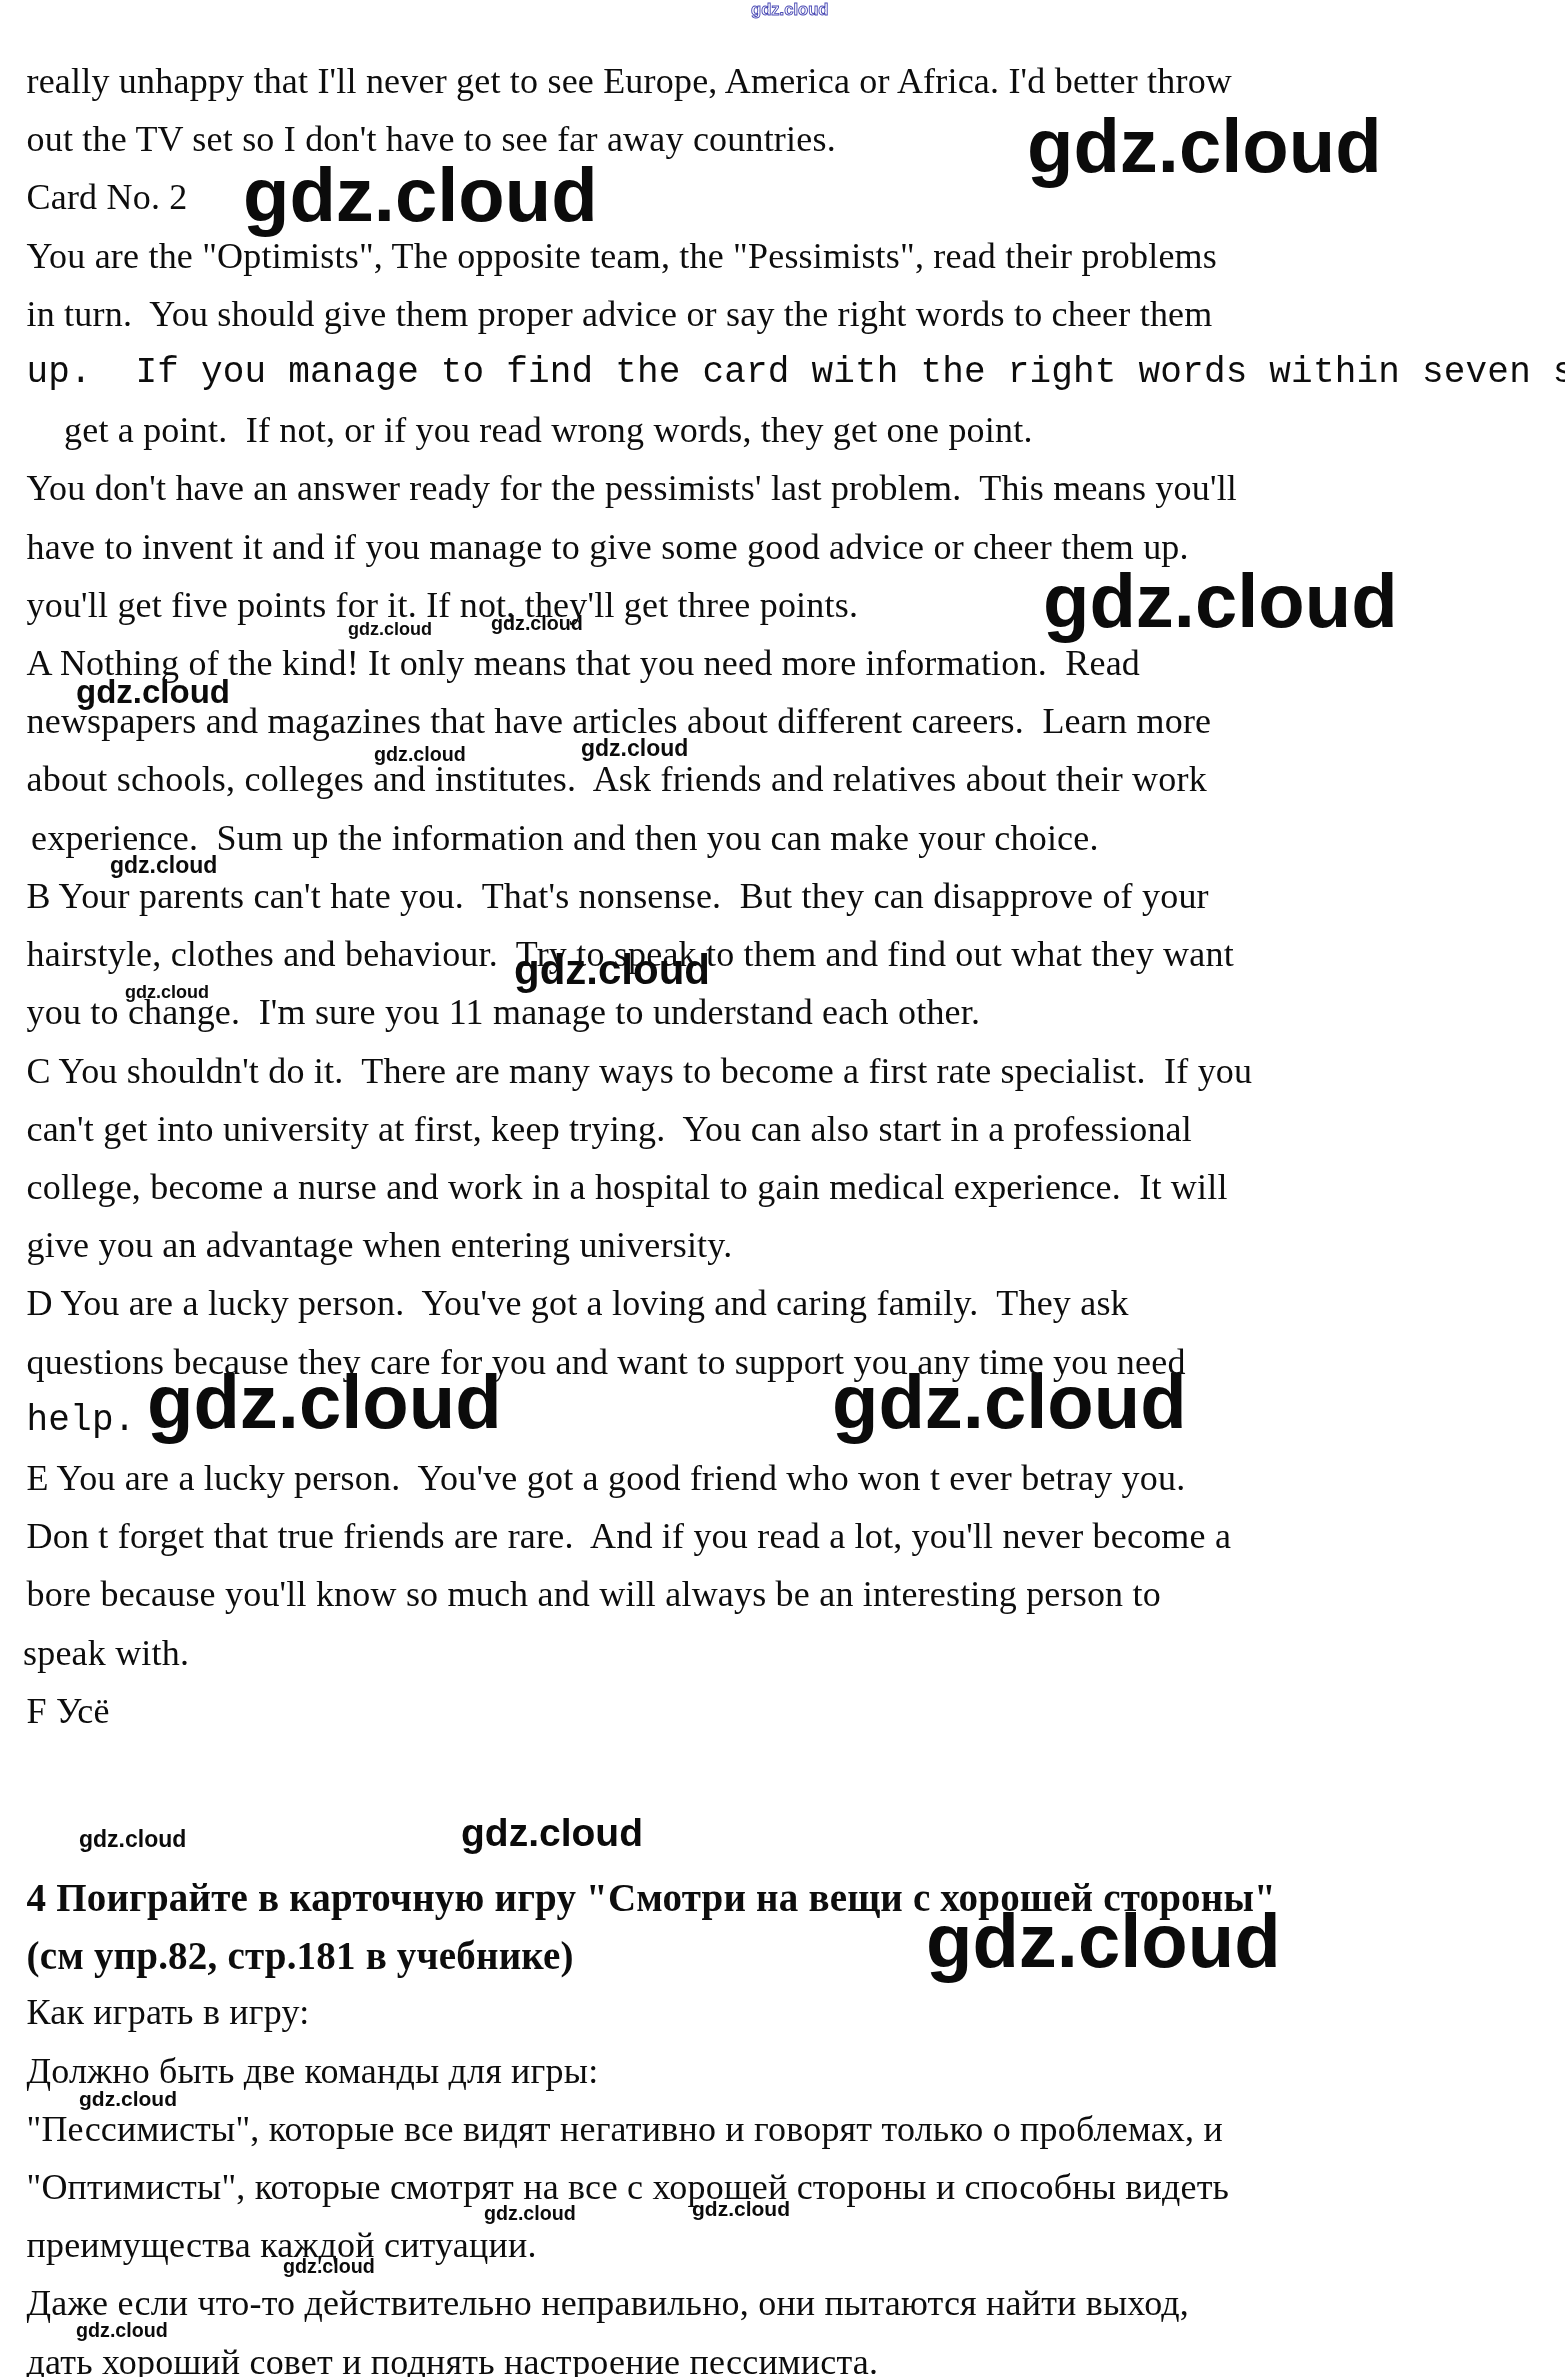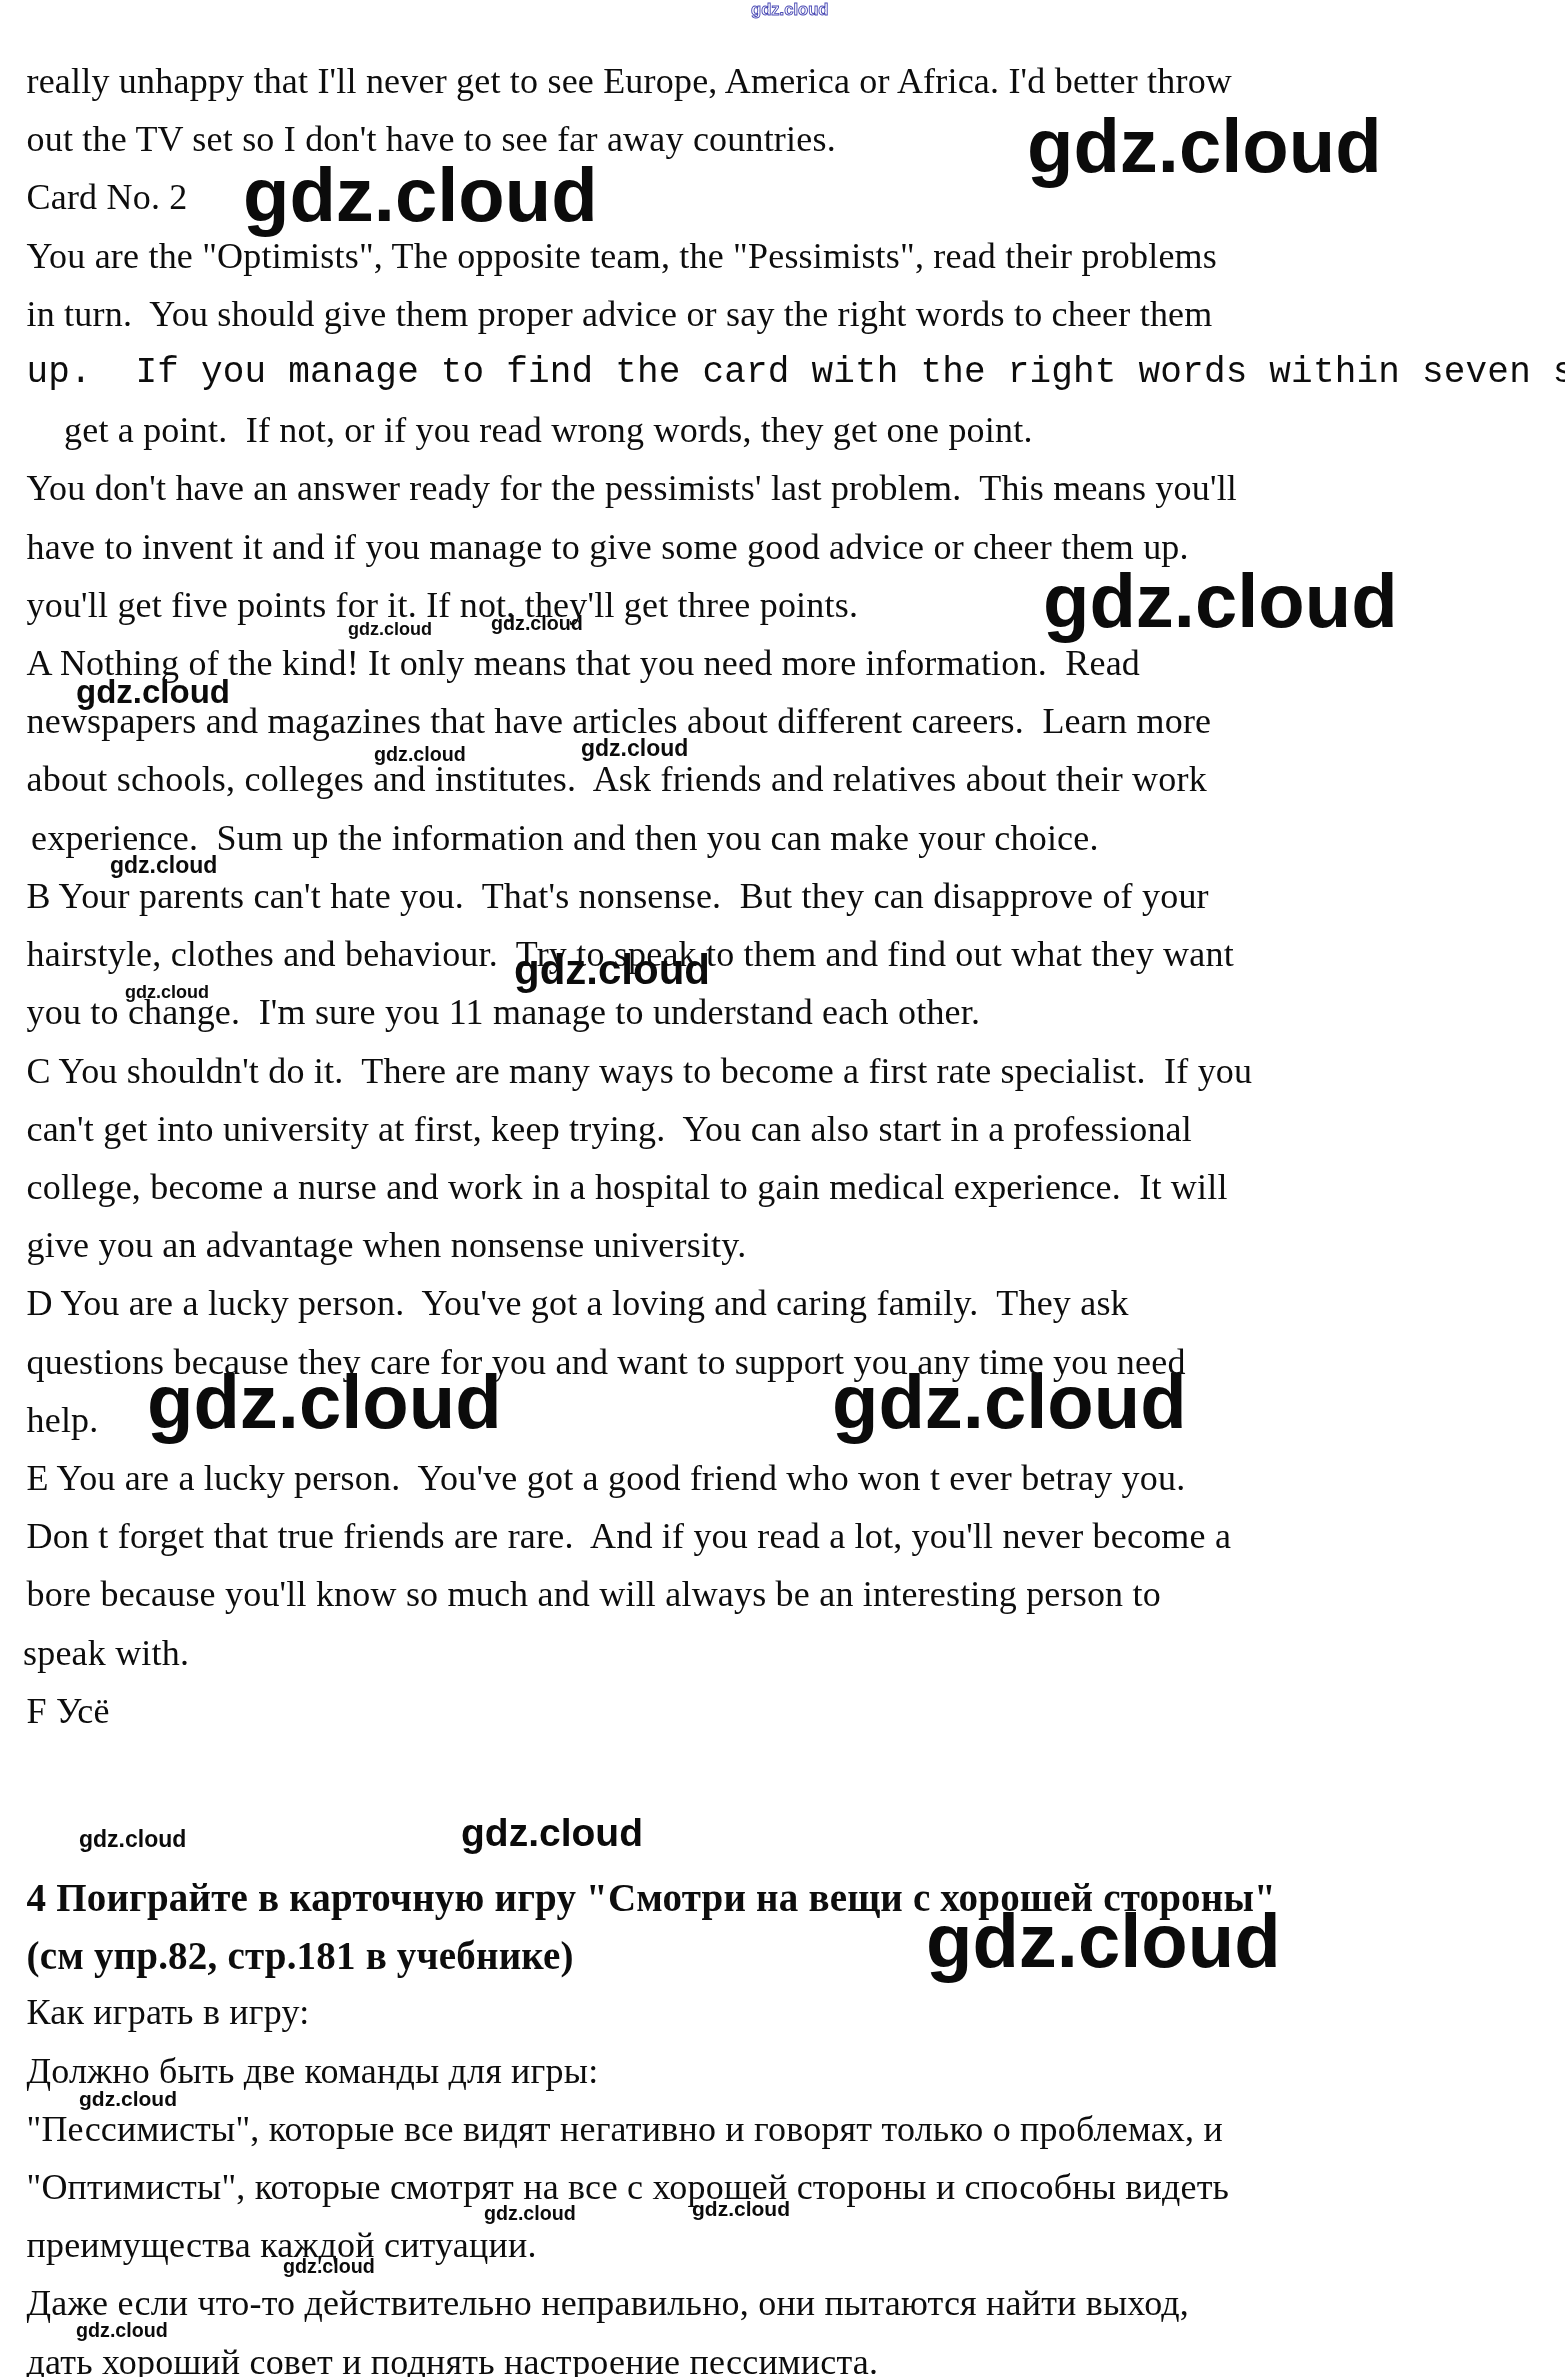--- a/index.html
+++ b/index.html
@@ -53,24 +53,24 @@
       <div class="text-line" style="top: 644px; left: 26.5px;">A Nothing of the kind! It only means that you need more information.  Read</div>
       <div class="text-line" style="top: 702px; left: 26.5px;">newspapers and magazines that have articles about different careers.  Learn more</div>
       <div class="text-line" style="top: 760px; left: 26.5px;">about schools, colleges and institutes.  Ask friends and relatives about their work</div>
       <div class="text-line" style="top: 819px; left: 31px;">experience.  Sum up the information and then you can make your choice.</div>
       <div class="text-line" style="top: 877px; left: 26.5px;">B Your parents can't hate you.  That's nonsense.  But they can disapprove of your</div>
       <div class="text-line" style="top: 935px; left: 26.5px;">hairstyle, clothes and behaviour.  Try to speak to them and find out what they want</div>
       <div class="text-line" style="top: 993px; left: 26.5px;">you to change.  I'm sure you 11 manage to understand each other.</div>
       <div class="text-line" style="top: 1052px; left: 26.5px;">C You shouldn't do it.  There are many ways to become a first rate specialist.  If you</div>
       <div class="text-line" style="top: 1110px; left: 26.5px;">can't get into university at first, keep trying.  You can also start in a professional</div>
       <div class="text-line" style="top: 1168px; left: 26.5px;">college, become a nurse and work in a hospital to gain medical experience.  It will</div>
-      <div class="text-line" style="top: 1226px; left: 26.5px;">give you an advantage when nonsense university.</div>
+      <div class="text-line" style="top: 1226px; left: 26.5px;">give you an advantage when entering university.</div>
       <div class="text-line" style="top: 1284px; left: 26.5px;">D You are a lucky person.  You've got a loving and caring family.  They ask</div>
       <div class="text-line" style="top: 1343px; left: 26.5px;">questions because they care for you and want to support you any time you need</div>
-      <div class="text-line" style="top: 1401px; left: 26.5px;">help.</div>
+      <div class="text-line" style="top: 1401px; left: 26.5px; font-family: Liberation Mono, monospace;">help.</div>
       <div class="text-line" style="top: 1459px; left: 26.5px;">E You are a lucky person.  You've got a good friend who won t ever betray you.</div>
       <div class="text-line" style="top: 1517px; left: 26.5px;">Don t forget that true friends are rare.  And if you read a lot, you'll never become a</div>
       <div class="text-line" style="top: 1575px; left: 26.5px;">bore because you'll know so much and will always be an interesting person to</div>
       <div class="text-line" style="top: 1634px; left: 23px; text-align: right;">speak with.</div>
       <div class="text-line" style="top: 1692px; left: 26.5px;">F Усё</div>
     </div>
   <div>
       <div class="text-line ru-bold" style="top: 1877px; left: 26.5px;">4 Поиграйте в карточную игру "Смотри на вещи с хорошей стороны"</div>
       <div class="text-line ru-bold" style="top: 1935px; left: 26.5px;">(см упр.82, стр.181 в учебнике)</div>
       <div class="text-line ru" style="top: 1993px; left: 26.5px;">Как играть в игру:</div>

